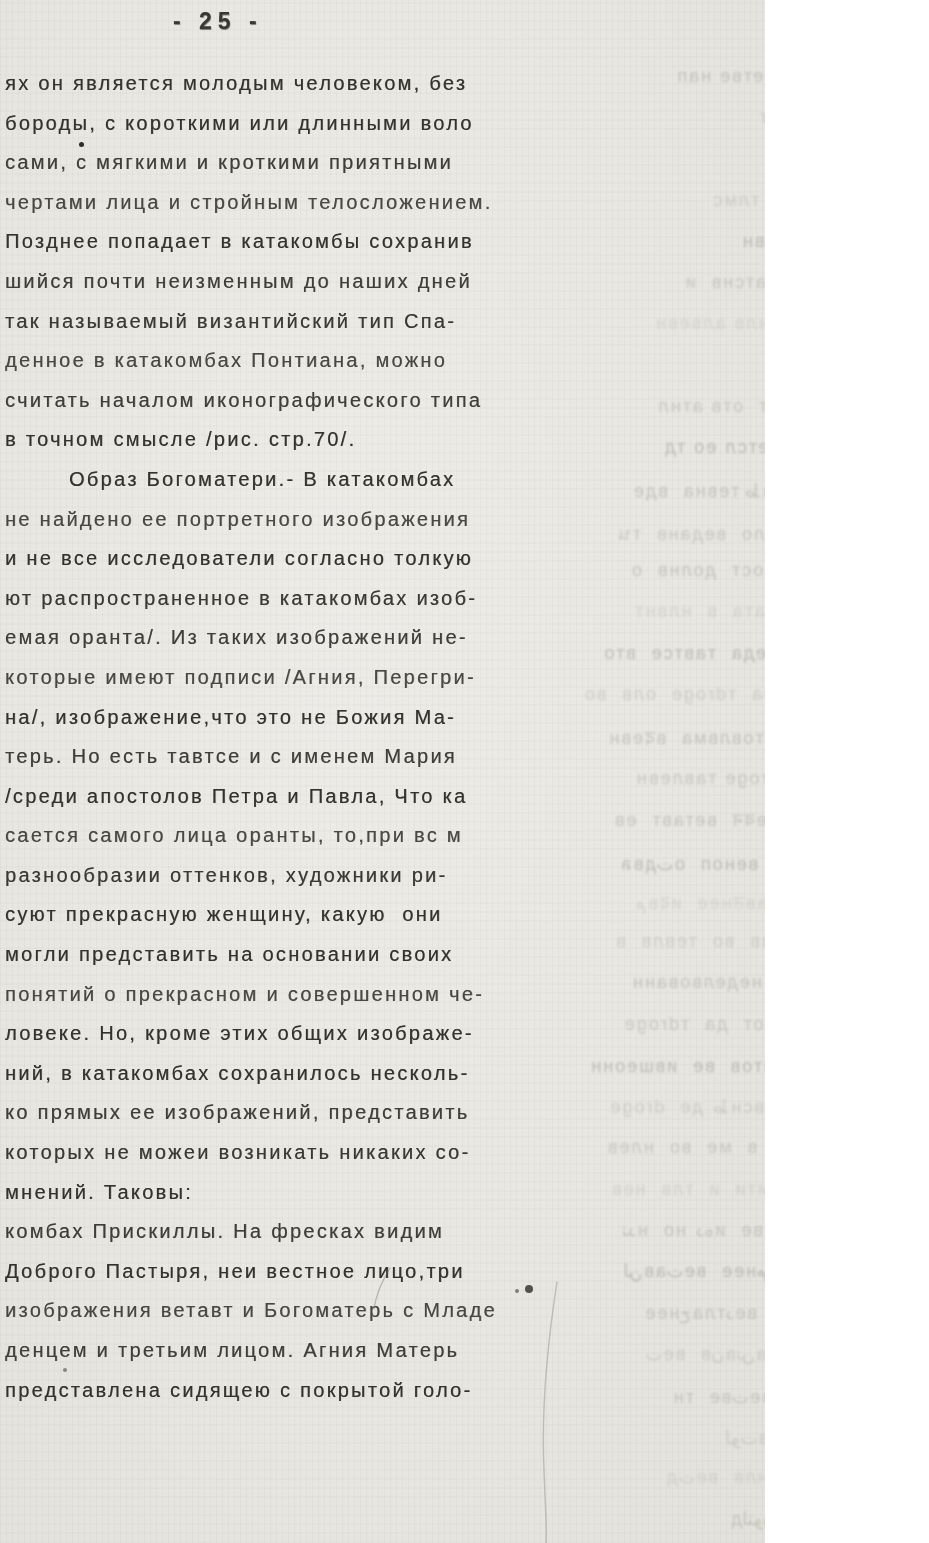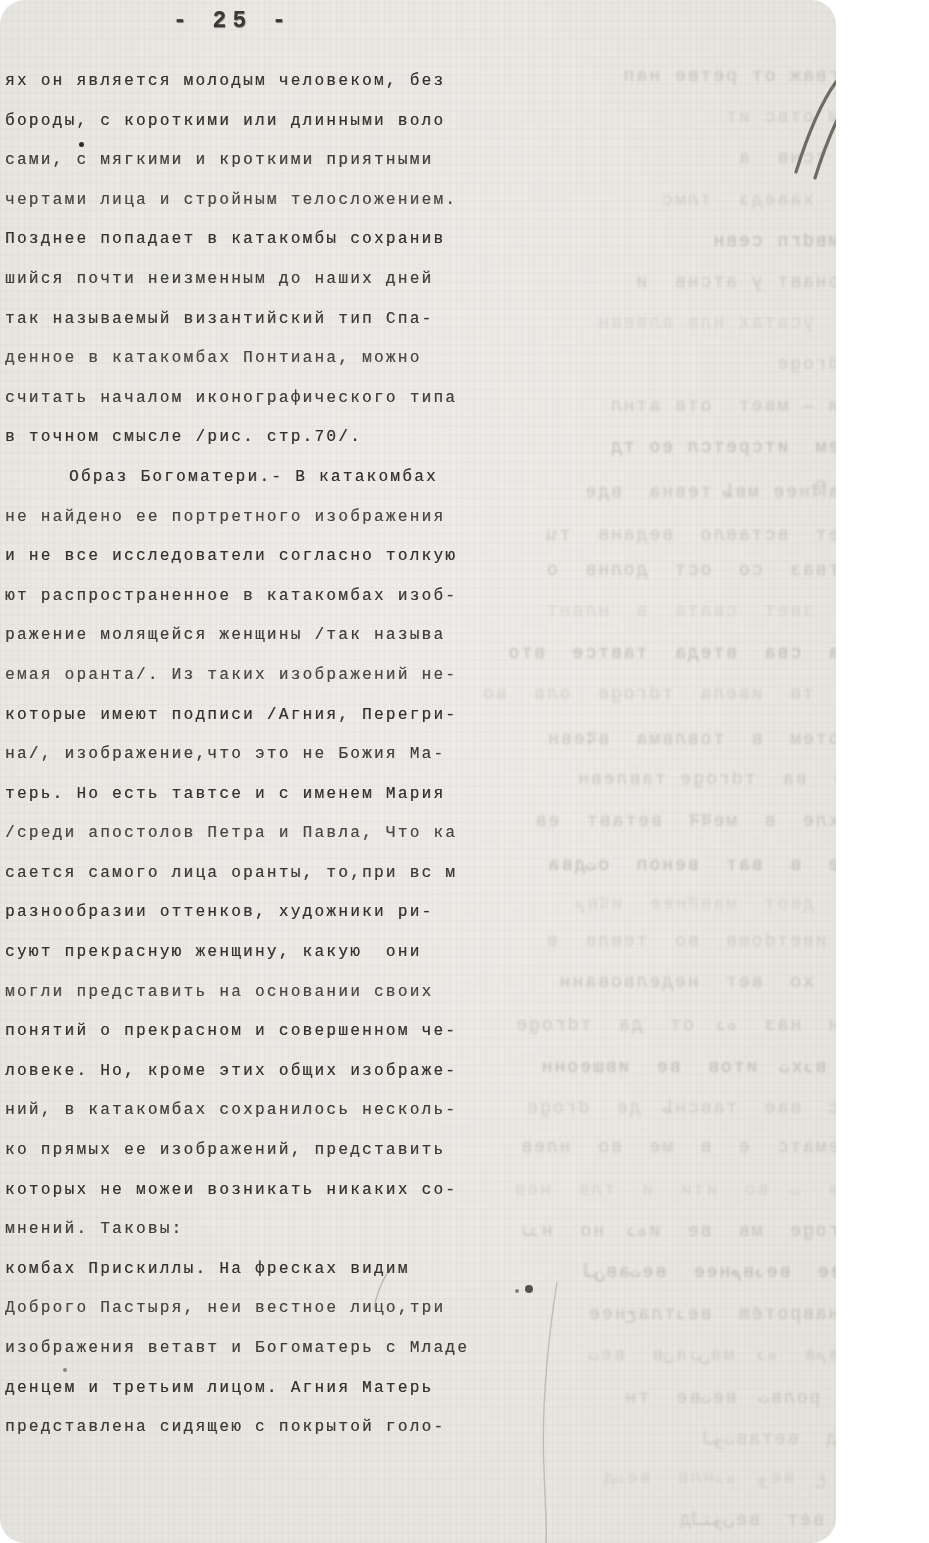--- a/index.html
+++ b/index.html
@@ -1,41 +1,40 @@
 <!DOCTYPE html>
 <html><head>
 <meta charset="utf-8">
 <style>
   html,body{margin:0;padding:0;}
   #page{
     position:relative;
-    width:836px;height:1543px;
+    width:765px;height:1543px;
     background:#e9e8e4;
     background-image:
       repeating-linear-gradient(90deg, rgba(120,115,105,0.05) 0 1px, rgba(0,0,0,0) 1px 6px),
       repeating-linear-gradient(0deg, rgba(130,125,115,0.03) 0 2px, rgba(0,0,0,0) 2px 9px),
       radial-gradient(ellipse at 45% 40%, #edecE8 0%, #e8e7e2 55%, #e2e1db 100%);
     overflow:hidden;
-    font-family:Liberation Mono, monospace;
-    border-radius:25px;
+    font-family:Liberation Sans, sans-serif;
   }
   
   .pagenum{
     position:absolute;left:173px;top:8px;
     font-size:23px;font-weight:bold;color:#3a3834;
     letter-spacing:6px;
     text-shadow:0.5px 0.5px 0.7px rgba(50,48,44,0.55);
   }
   
   .textcol{
     position:absolute;left:5px;top:72px;width:560px;
   }
   .tl{
     height:39.6px;
-    font-size:16px;
+    font-size:20px;
     letter-spacing:2.3px;
     color:#34322e;
     white-space:pre;
     text-shadow:0.4px 0.3px 0.5px rgba(45,43,39,0.55);
   }
   .tl:nth-child(3n){opacity:.93}
   .tl:nth-child(4n){opacity:.88}
   .tl:nth-child(7n){opacity:.96}
   .tl.ind{padding-left:64px;}
   
@@ -114,21 +113,20 @@
       <div class="tl">Позднее попадает в катакомбы сохранив</div>
       <div class="tl">шийся почти неизменным до наших дней</div>
       <div class="tl">так называемый византийский тип Спа-</div>
       <div class="tl">денное в катакомбах Понтиана, можно</div>
       <div class="tl">считать началом иконографического типа</div>
       <div class="tl">в точном смысле /рис. стр.70/.</div>
       <div class="tl ind">Образ Богоматери.- В катакомбах</div>
       <div class="tl">не найдено ее портретного изображения</div>
       <div class="tl">и не все исследователи согласно толкую</div>
       <div class="tl">ют распространенное в катакомбах изоб-</div>
-      <div class="tl">ражение молящейся женщины /так называ</div>
       <div class="tl">емая оранта/. Из таких изображений не-</div>
       <div class="tl">которые имеют подписи /Агния, Перегри-</div>
       <div class="tl">на/, изображение,что это не Божия Ма-</div>
       <div class="tl">терь. Но есть тавтсе и с именем Мария</div>
       <div class="tl">/среди апостолов Петра и Павла, Что ка</div>
       <div class="tl">сается самого лица оранты, то,при вс м</div>
       <div class="tl">разнообразии оттенков, художники ри-</div>
       <div class="tl">суют прекрасную женщину, какую  они</div>
       <div class="tl">могли представить на основании своих</div>
       <div class="tl">понятий о прекрасном и совершенном че-</div>

